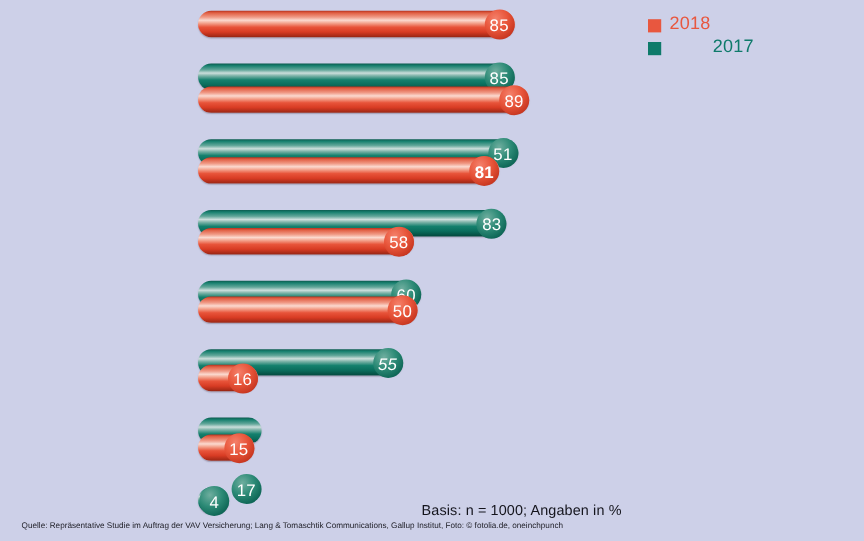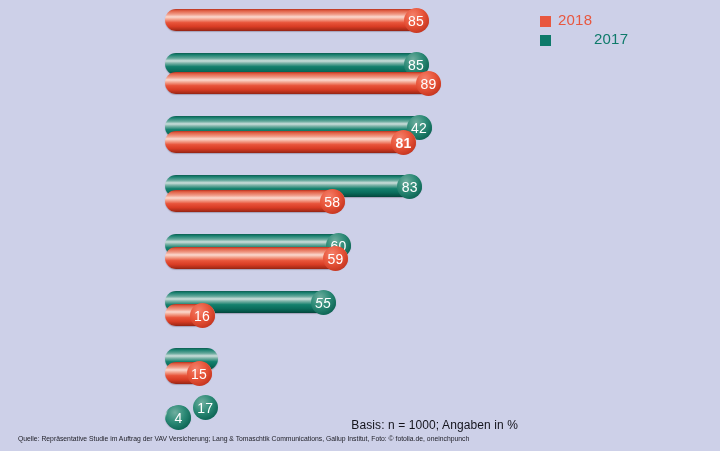--- a/index.html
+++ b/index.html
@@ -224,21 +224,21 @@
         </div>
       </div>
       <div class="group" style="top: 72px;">
         <div class="bars">
           <div class="bar-wrap" style="top: 0px;">
             <div class="bar bar-2018" style="width: 275.9px;"></div>
             <div class="cap cap-2018" style="left: 250.9px;">89</div>
           </div>
           <div class="bar-wrap" style="top: 22px;">
             <div class="bar bar-2017" style="width: 266.6px;"></div>
-            <div class="cap cap-2017" style="left: 241.6px;">42</div>
+            <div class="cap cap-2017" style="left: 241.6px;">51</div>
           </div>
         </div>
       </div>
       <div class="group" style="top: 131px;">
         <div class="bars">
           <div class="bar-wrap" style="top: 0px;">
             <div class="bar bar-2018" style="width: 251.1px;"></div>
             <div class="cap cap-2018" style="left: 226.1px; font-weight: bold;">81</div>
           </div>
           <div class="bar-wrap" style="top: 22px;">
@@ -256,21 +256,21 @@
           <div class="bar-wrap" style="top: 22px;">
             <div class="bar bar-2017" style="width: 186px;"></div>
             <div class="cap cap-2017" style="left: 161px;">60</div>
           </div>
         </div>
       </div>
       <div class="group" style="top: 247px;">
         <div class="bars">
           <div class="bar-wrap" style="top: 0px;">
             <div class="bar bar-2018" style="width: 182.9px;"></div>
-            <div class="cap cap-2018" style="left: 157.9px;">59</div>
+            <div class="cap cap-2018" style="left: 157.9px;">50</div>
           </div>
           <div class="bar-wrap" style="top: 22px;">
             <div class="bar bar-2017" style="width: 170.5px;"></div>
             <div class="cap cap-2017" style="left: 145.5px; font-style: italic;">55</div>
           </div>
         </div>
       </div>
       <div class="group" style="top: 304px;">
         <div class="bars">
           <div class="bar-wrap" style="top: 0px;">

